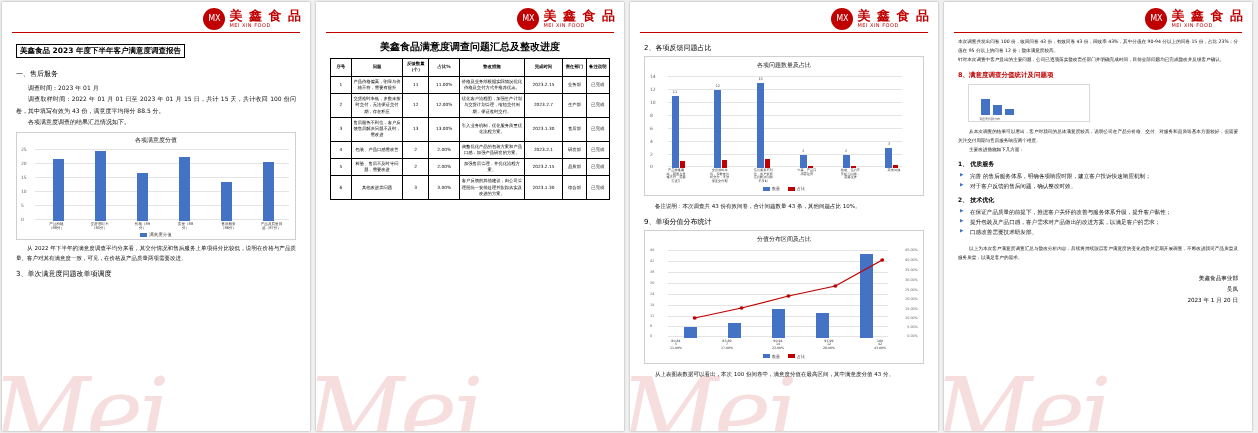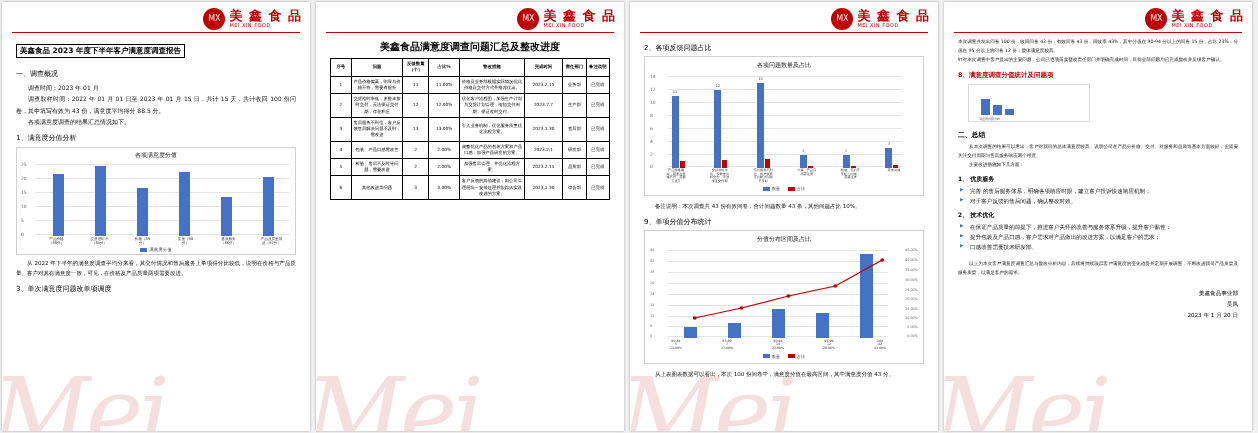--- a/index.html
+++ b/index.html
@@ -138,25 +138,24 @@
       <div class="logo-mark">MX</div>
       <div class="logo-text">
         <div class="logo-cn">美 鑫 食 品</div>
         <div class="logo-en">MEI XIN FOOD</div>
       </div>
     </div>
     <div class="hr-red"></div>
 
     <div class="body">
       <div class="doc-title">美鑫食品 2023 年度下半年客户满意度调查报告</div>
-      <div class="h2">一、调查概况</div>
+      <div class="h2">一、售后服务</div>
       <div class="p">调查时间：2023 年 01 月</div>
       <div class="p">调查取样时间：2022 年 01 月 01 日至 2023 年 01 月 15 日，共计 15 天，共计收回 100 份问卷，其中填写有效为 43 份，满意度平均得分 88.5 分。</div>
       <div class="p">各项满意度调查的结果汇总情况如下。</div>
-      <div class="h2">1、满意度分值分析</div>
 
       <div class="chart-box">
         <div class="chart-title">各项满意度分值</div>
         <div class="plot">
           <div class="ylab" style="top:2px">25</div>
           <div class="ylab" style="top:16px">20</div>
           <div class="ylab" style="top:30px">15</div>
           <div class="ylab" style="top:44px">10</div>
           <div class="ylab" style="top:58px">5</div>
           <div class="ylab" style="top:72px">0</div>
@@ -482,21 +481,20 @@
 
       <div class="red-head">8、满意度调查分值统计及问题项</div>
 
       <div class="mini-chart">
         <div class="mb" style="left:12px;height:16px"></div>
         <div class="mb" style="left:24px;height:10px"></div>
         <div class="mb" style="left:36px;height:6px"></div>
         <div class="mlbl" style="left:10px">满意度问题分布</div>
       </div>
 
-      <div class="h2b">二、总结</div>
       <div class="tiny" style="text-indent:11px">从本次调查的结果可以看出，客户对我司的总体满意度较高，说明公司在产品分价格、交付、对服务和品质等基本方面较好，但需要关注交付周期与售后服务响应两个维度。</div>
       <div class="tiny" style="text-indent:11px">主要改进措施如下几方面：</div>
 
       <div class="num-item">1、 优质服务</div>
       <div class="bullet">完善 的售后服务体系，明确各项响应时限，建立客户投诉快速响应机制；</div>
       <div class="bullet">对于客户反馈的售后问题，确认整改时效。</div>
 
       <div class="num-item">2、 技术优化</div>
       <div class="bullet">在保证产品质量的前提下，推进客户关怀的改善与服务体系升级，提升客户黏性；</div>
       <div class="bullet">提升包装及产品口感，客户需求对产品做出的改进方案，以满足客户的需求；</div>

